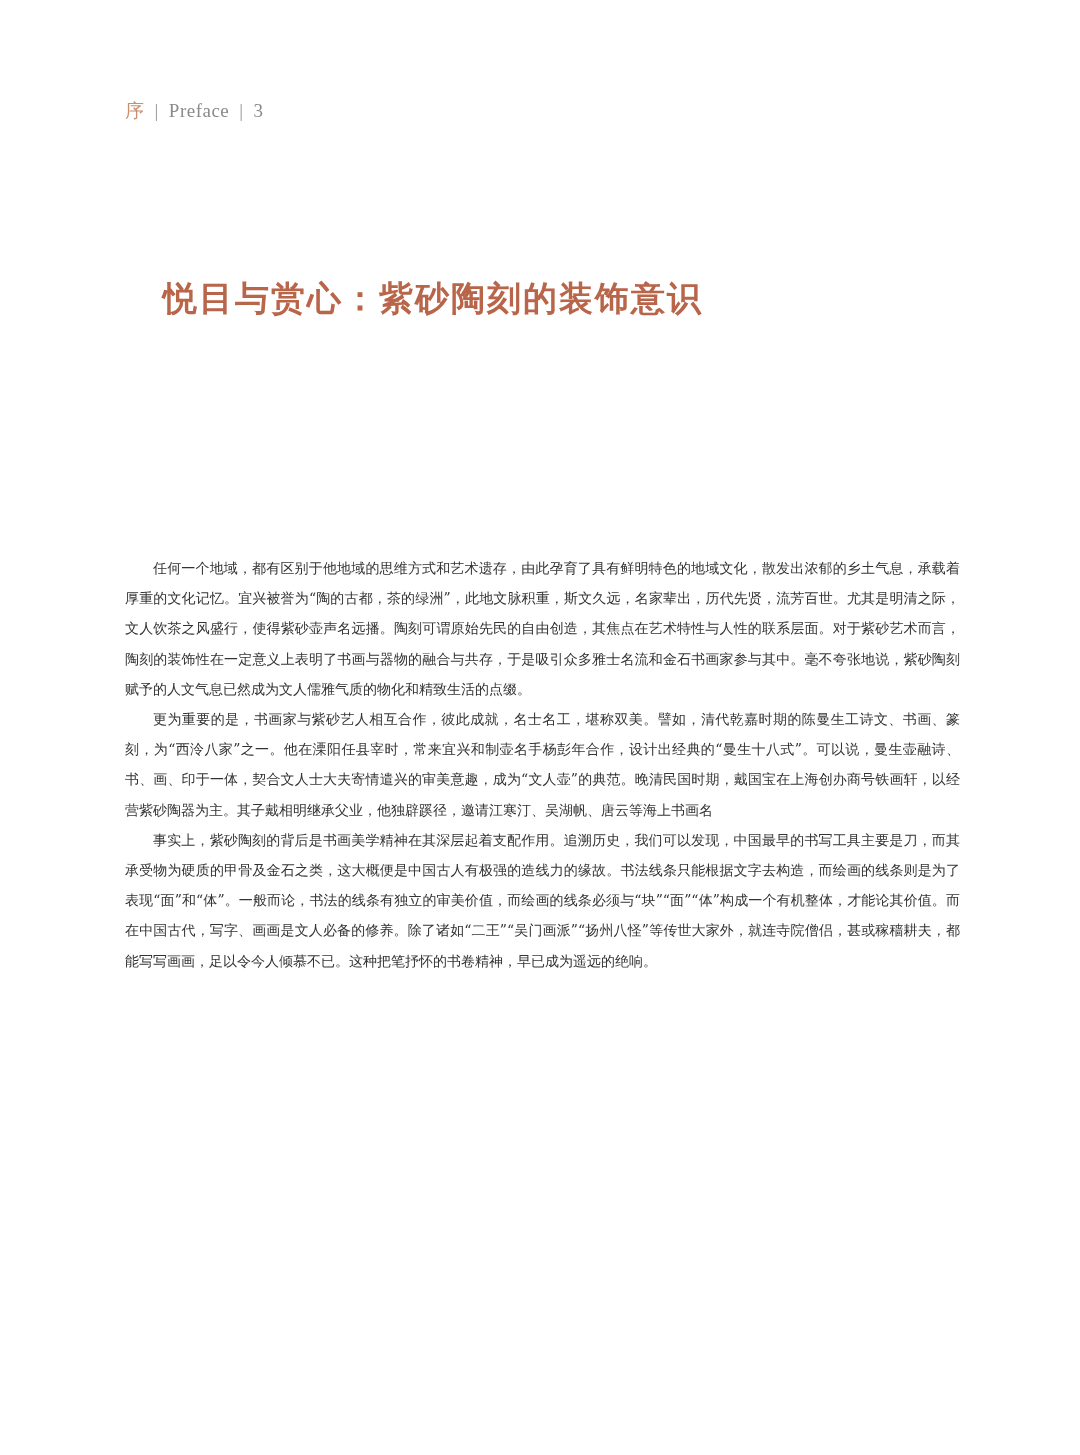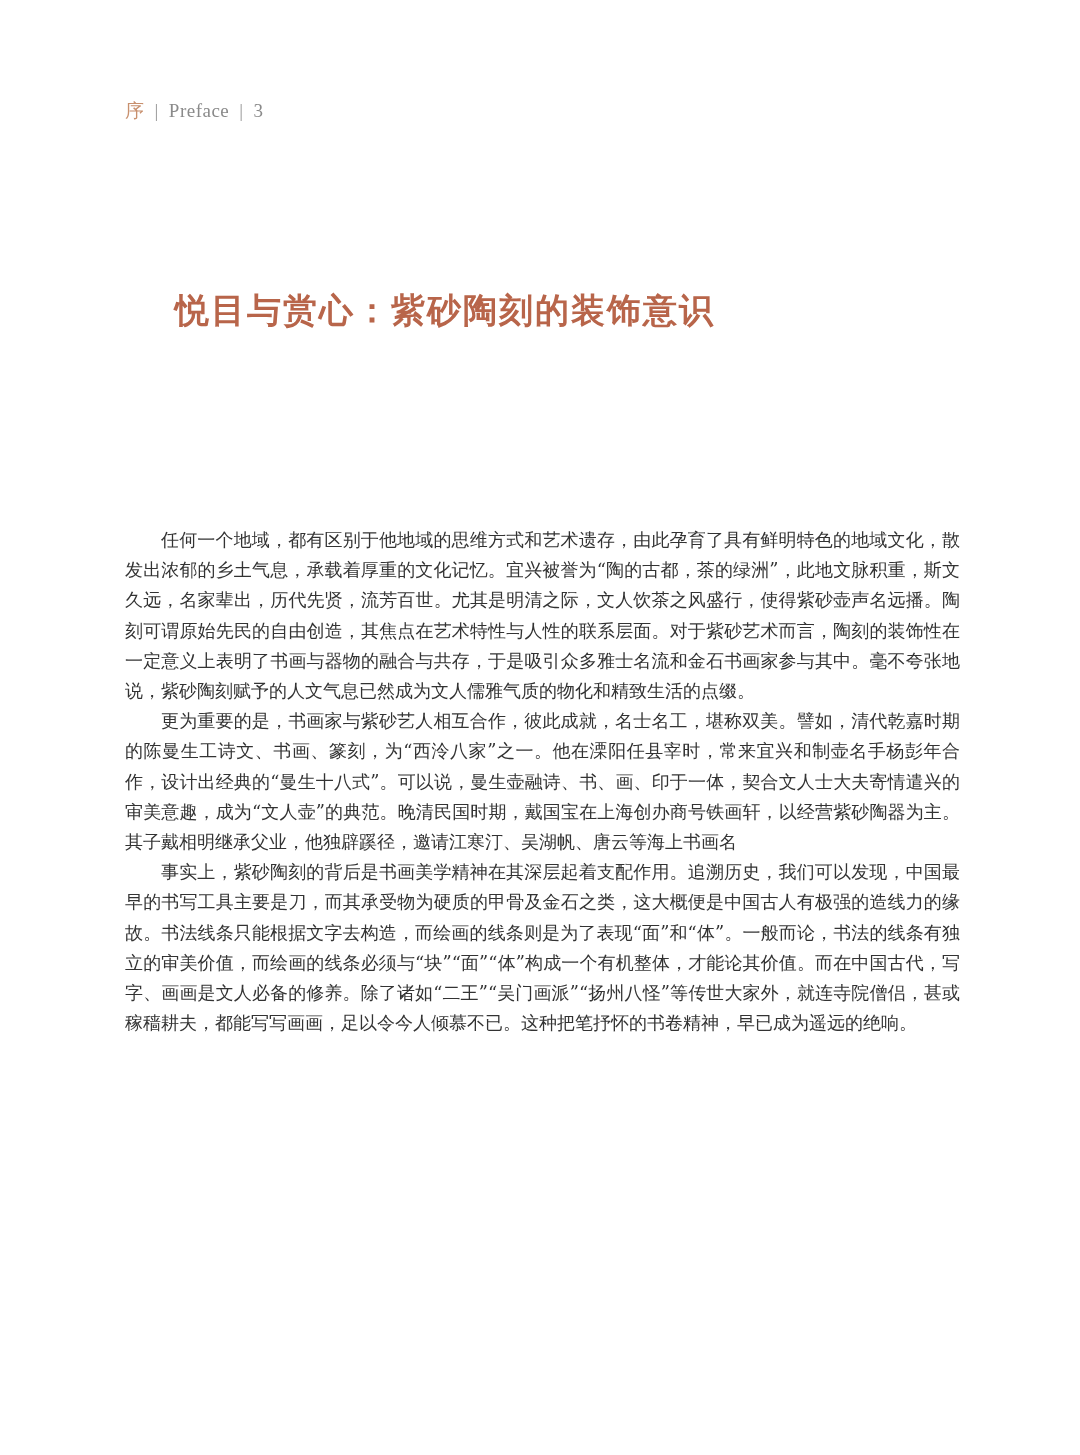--- a/index.html
+++ b/index.html
@@ -13,26 +13,26 @@
     font-family: "Liberation Serif", "DejaVu Serif", serif;
     font-size: 19px; color: #8a8a8a; letter-spacing: 0.5px;
     display: flex; align-items: center;
   }
   .running-head .sec { color: #c8906e; }
   .running-head .sep { margin: 0 10px; color: #999; }
   .title {
     position: absolute; left: 163px; top: 276px;
     font-family: "DejaVu Serif", "Liberation Serif", serif;
     font-size: 34px; font-weight: bold; color: #b8654a;
-    letter-spacing: 2px; margin: 12px;
+    letter-spacing: 2px; margin: 0;
   }
   .body-text {
-    position: absolute; left: 125px; top: 525px; width: 835px;
+    position: absolute; left: 125px; top: 553px; width: 835px;
     font-family: "DejaVu Serif", "Liberation Serif", serif;
-    font-size: 18px; line-height: 30.2px; color: #333333;
+    font-size: 14px; line-height: 30.2px; color: #333333;
     text-align: justify;
   }
   .body-text p { margin: 0; text-indent: 2em; }
 </style>
 </head>
 <body>
 
 <div class="running-head">
   <span class="sec">序</span>
   <span class="sep">|</span>

